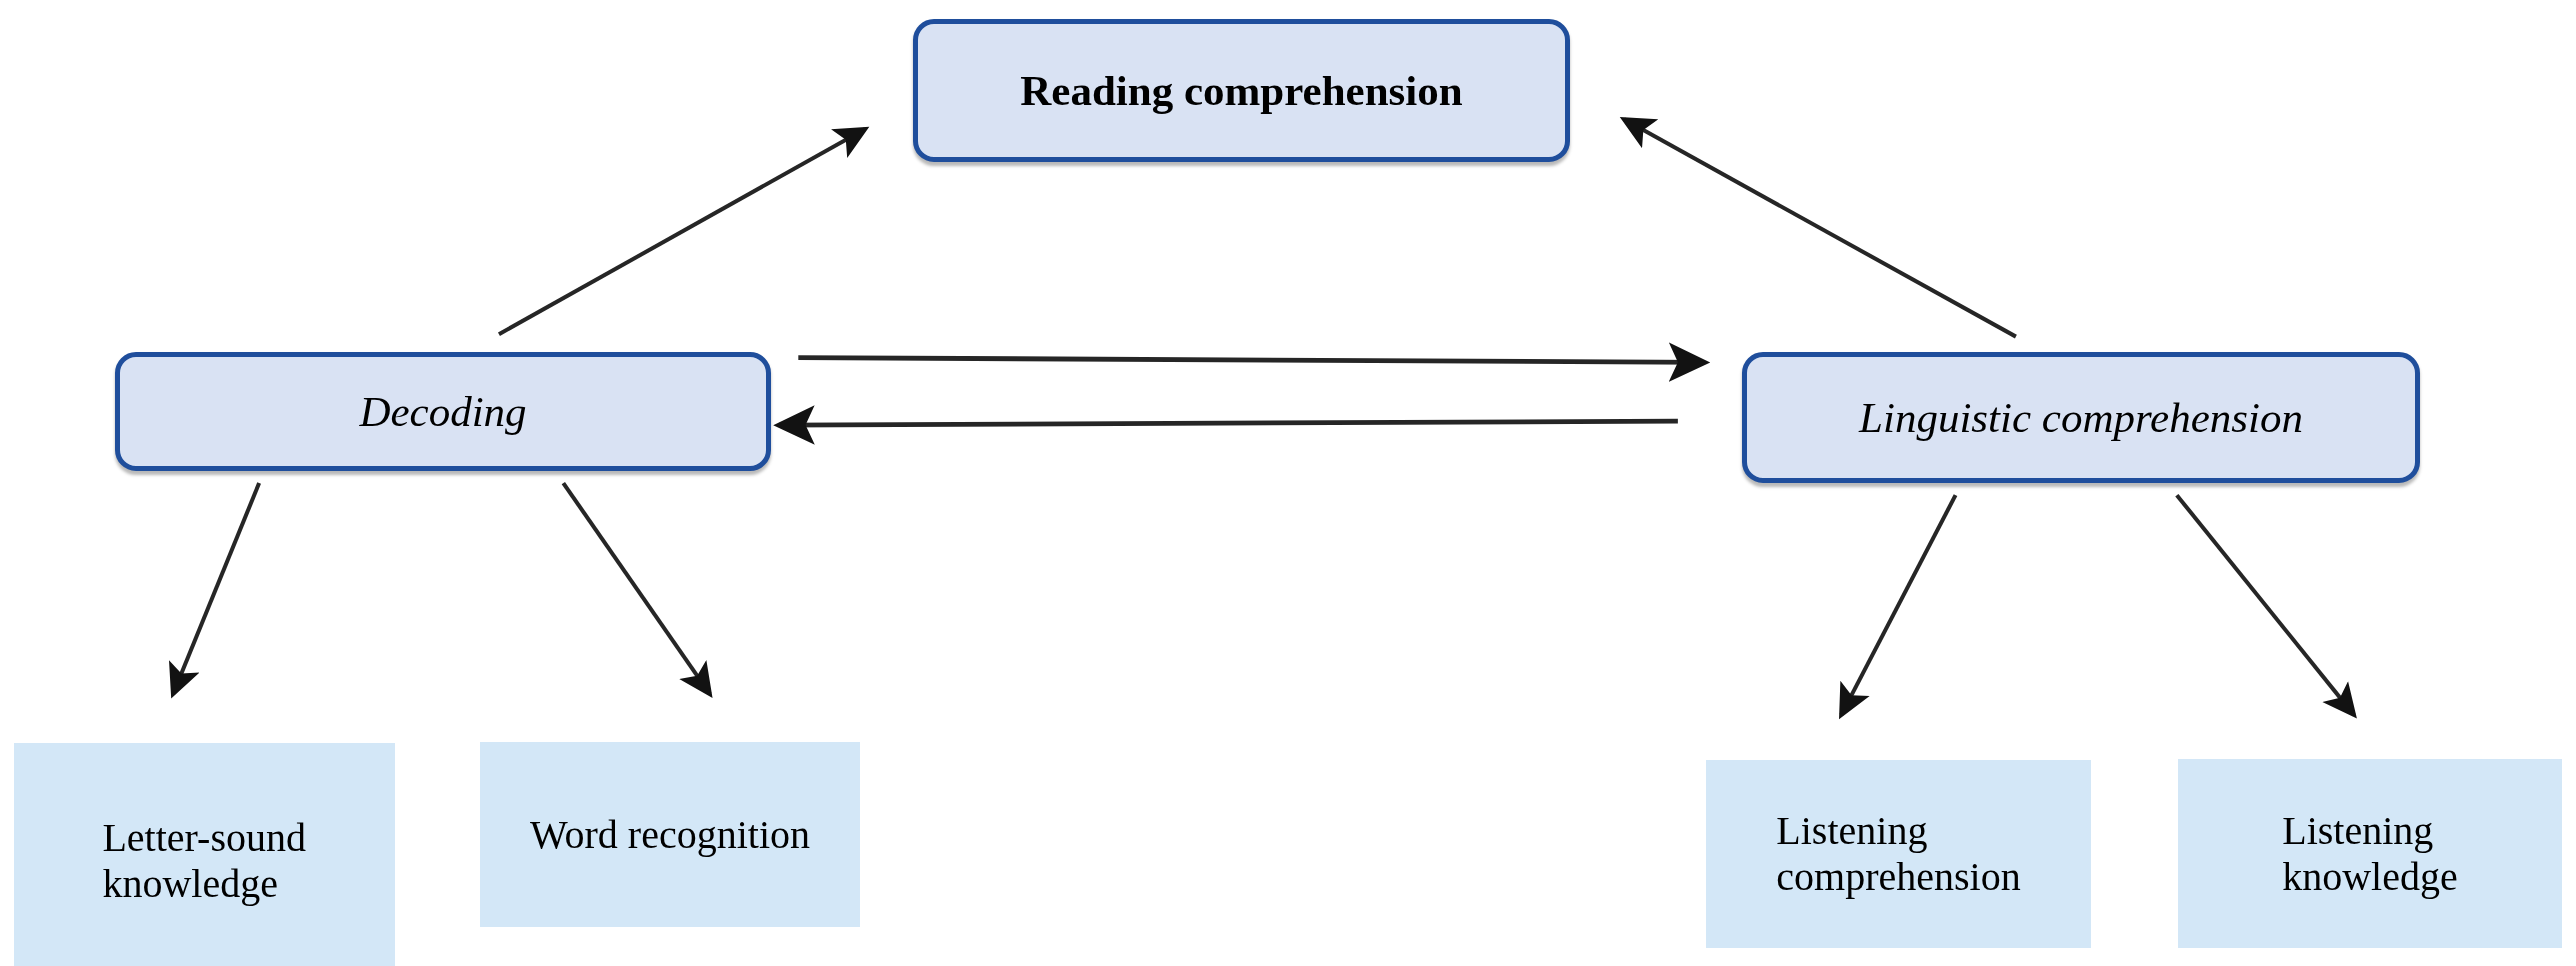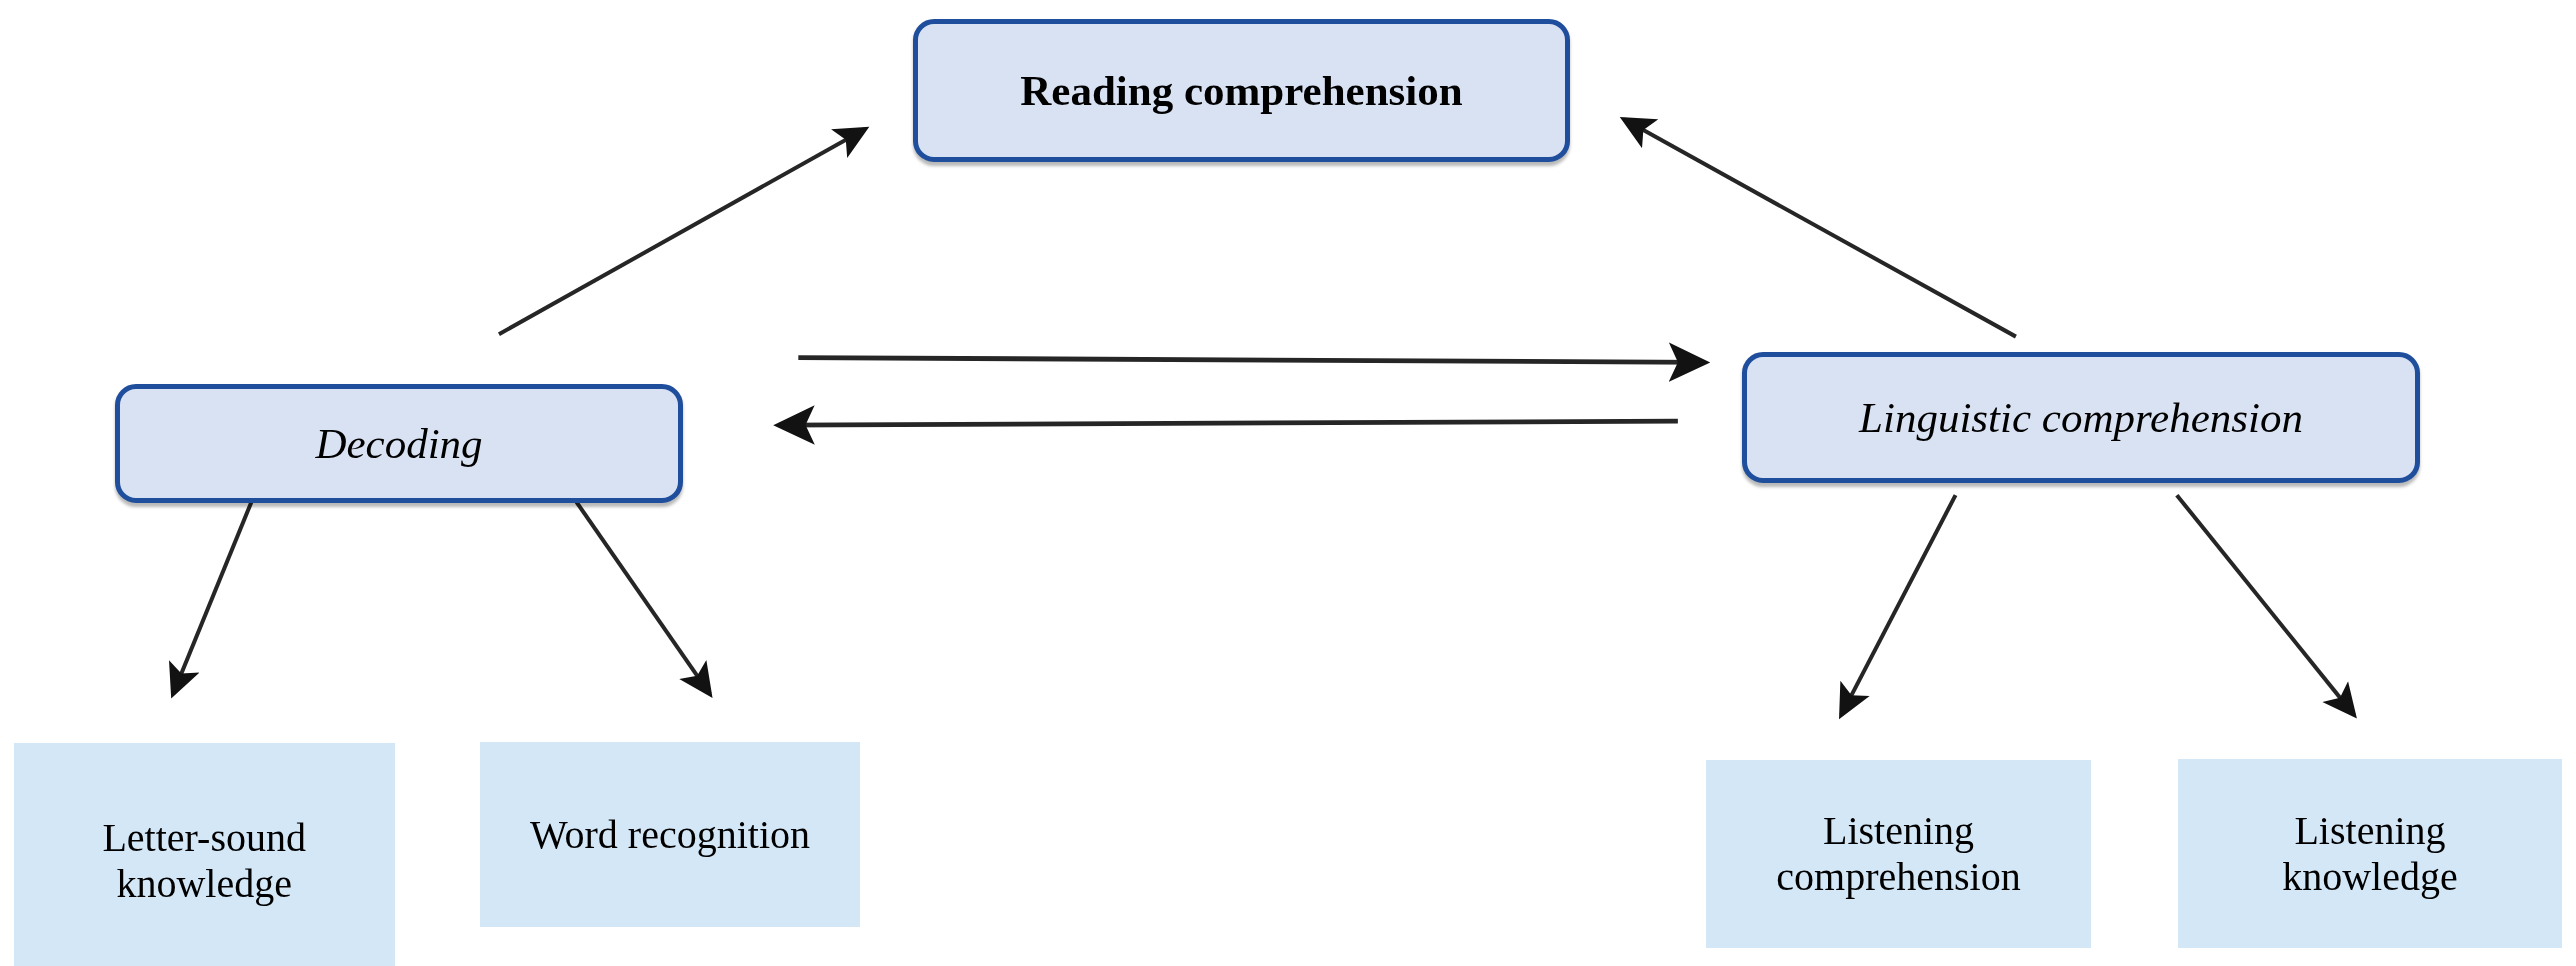--- a/index.html
+++ b/index.html
@@ -14,21 +14,20 @@
     background: #ffffff;
     overflow: hidden;
     font-family: "Liberation Serif", "DejaVu Serif", serif;
   }
   .node {
     position: absolute;
     box-sizing: border-box;
     display: flex;
     align-items: center;
     justify-content: center;
-    text-align: center;
     color: #000000;
     line-height: 1.14;
   }
   
   .node.primary {
     background: #d9e2f3;
     border: 5.6px solid #1f4e9c;
     border-radius: 21px;
     box-shadow: 0 3.2px 3.2px rgba(0,0,0,0.28);
   }
@@ -39,21 +38,21 @@
     border-radius: 0;
   }
   .node-label {
     display: block;
     padding: 0 8px;
     white-space: pre-line;
   }
 
   
   #node-reading-comprehension { left: 913px; top: 19.3px;  width: 657px;  height: 143px; }
-  #node-decoding              { left: 115px;  top: 352px; width: 568px;  height: 119px; margin-top: 32px; }
+  #node-decoding              { left: 115px;  top: 352px; width: 656px;  height: 119px; }
   #node-linguistic            { left: 1742px; top: 352px; width: 678px;  height: 131px; }
   #node-letter-sound          { left: 13.7px;   top: 743px; width: 381px;  height: 235px; }
   #node-word-recognition      { left: 480px;  top: 742px; width: 380px;  height: 185px; }
   #node-listening             { left: 1706px; top: 760px; width: 385px;  height: 188px; }
   #node-vocabulary            { left: 2178px; top: 759px; width: 384px;  height: 189px; }
 
   .t-bold   { font-weight: 700; font-style: normal; font-size: 43px; }
   .t-italic { font-weight: 400; font-style: italic;  font-size: 43px; }
   .t-plain  { font-weight: 400; font-style: normal; font-size: 40px; }
 

